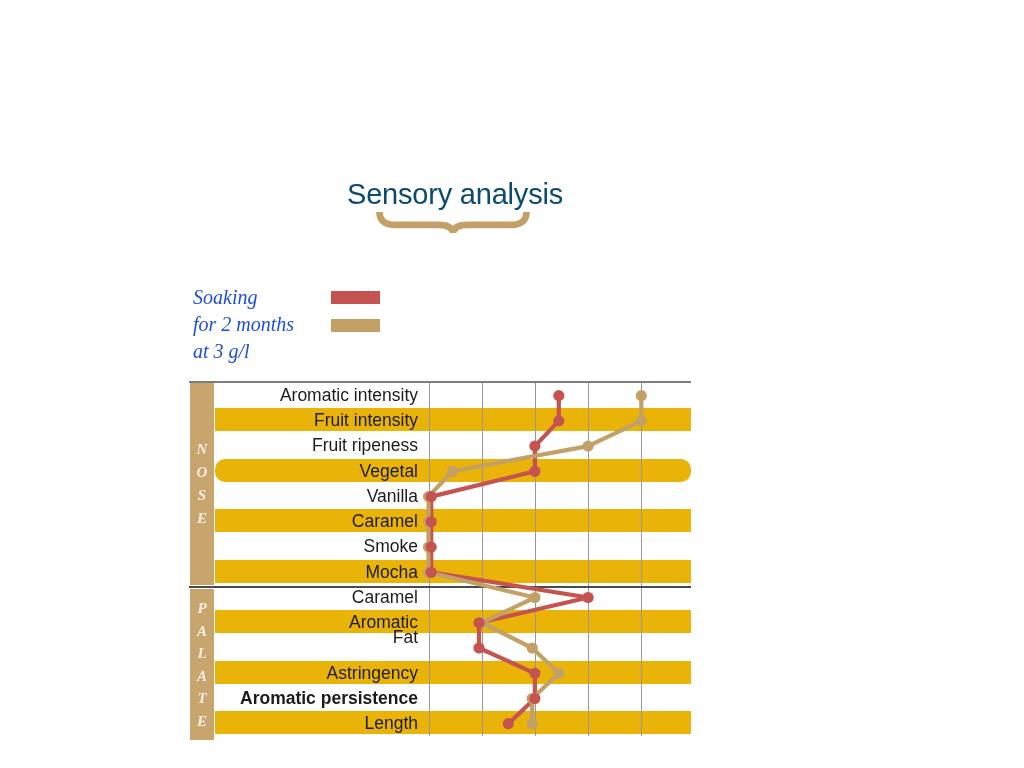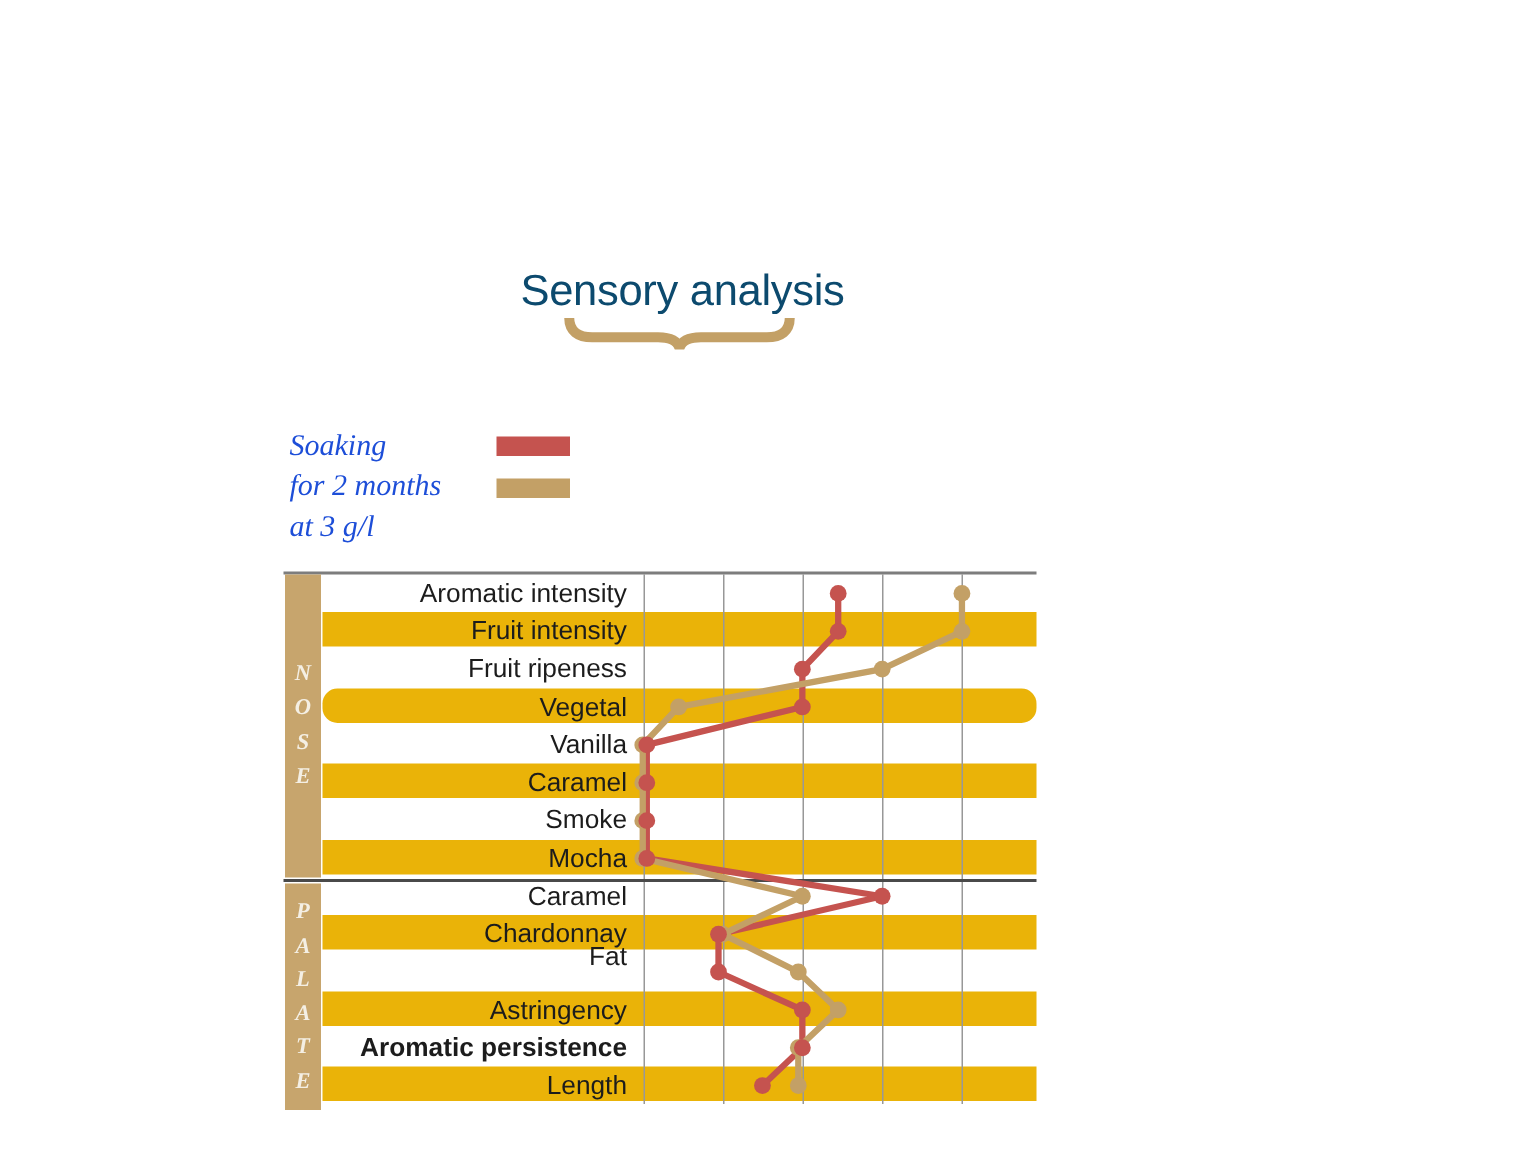--- a/index.html
+++ b/index.html
@@ -85,21 +85,21 @@
       <div class="row" style="top: 153.44px;">
         <span class="row-label">Smoke</span>
       </div>
       <div class="row alt" style="top: 178.68px;">
         <span class="row-label">Mocha</span>
       </div>
       <div class="row" style="top: 203.92px;">
         <span class="row-label">Caramel</span>
       </div>
       <div class="row alt" style="top: 229.16px;">
-        <span class="row-label">Chardonnay</span>
+        <span class="row-label">Aromatic</span>
       </div>
       <div class="row" style="top: 244px;">
         <span class="row-label">Fat</span>
       </div>
       <div class="row alt" style="top: 279.64px;">
         <span class="row-label">Astringency</span>
       </div>
       <div class="row" style="top: 304.88px; font-weight: bold;">
         <span class="row-label">Aromatic persistence</span>
       </div>

